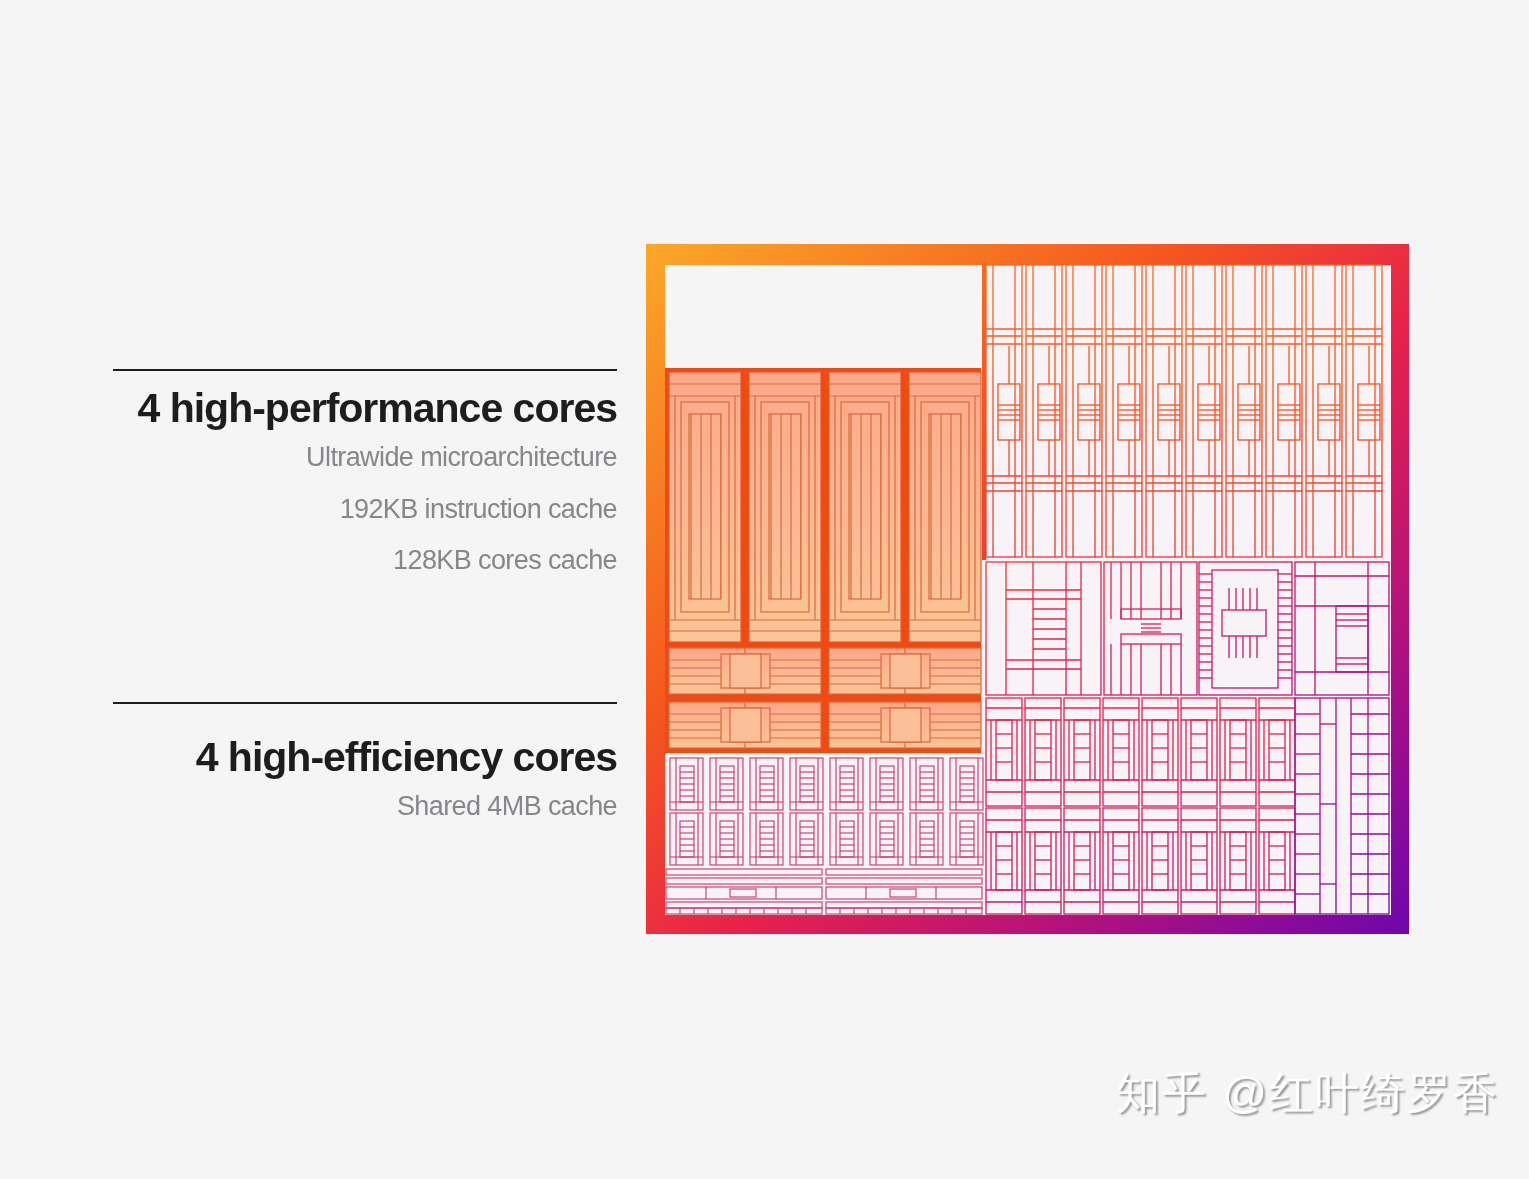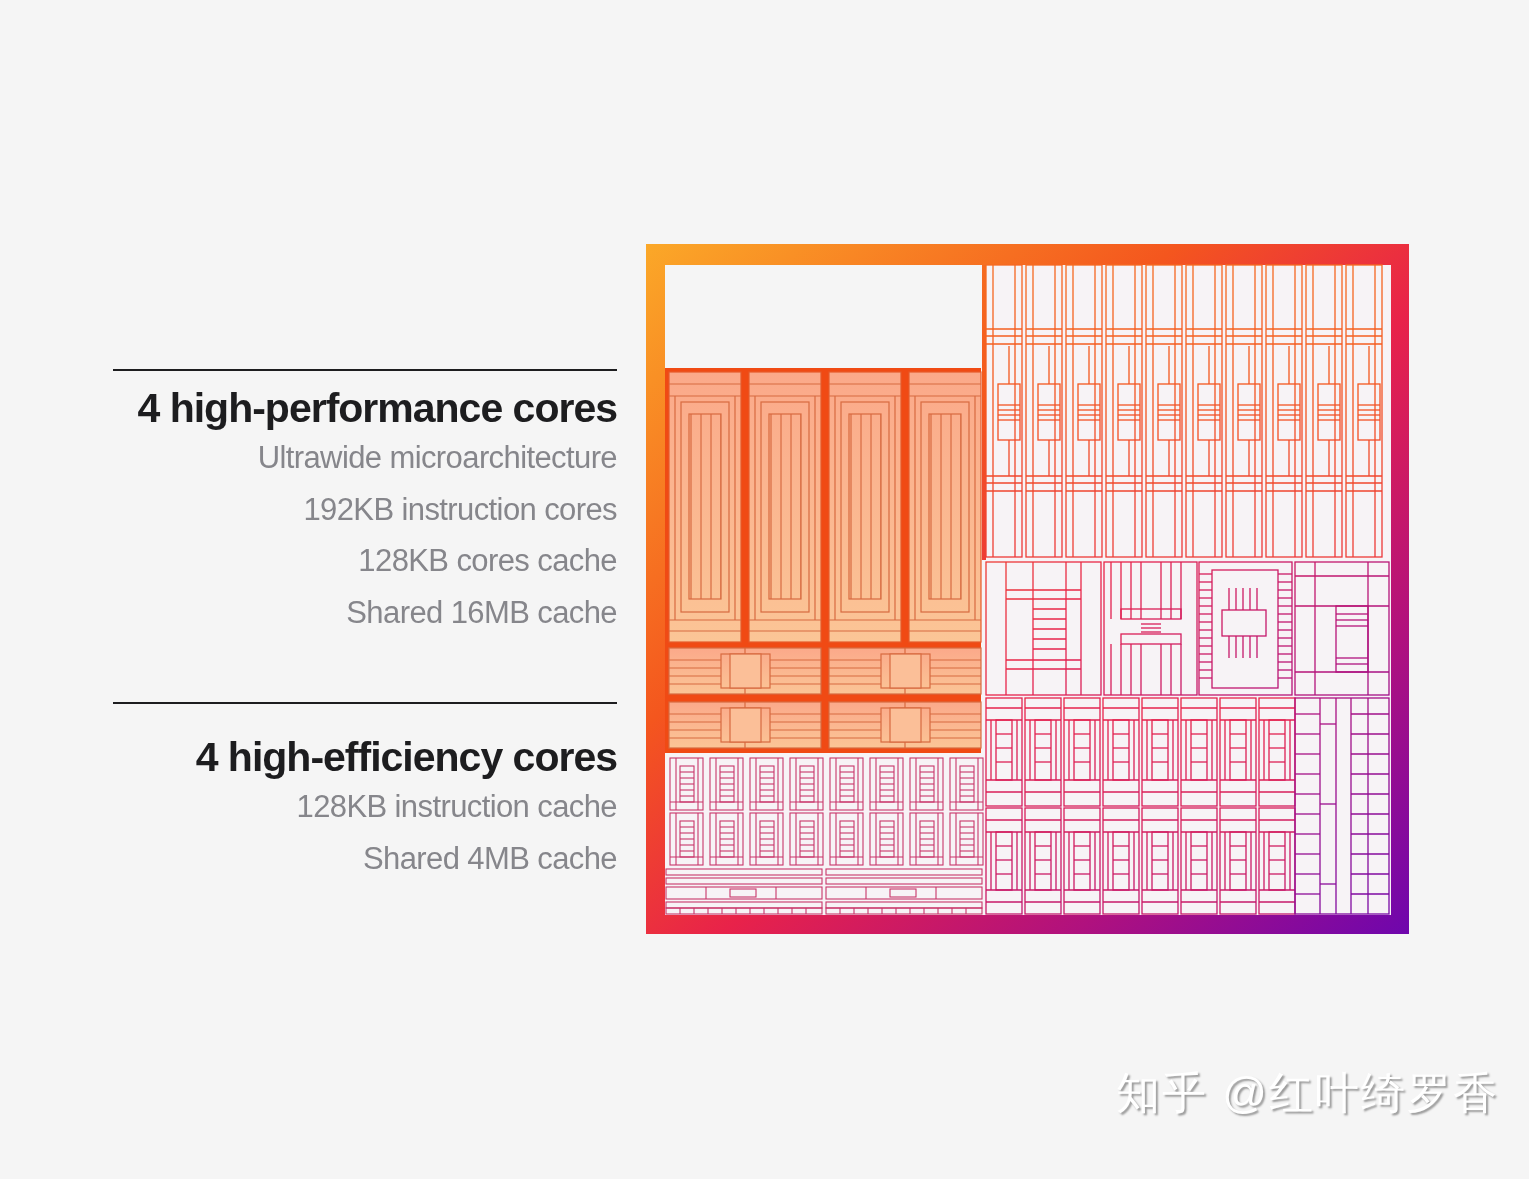--- a/index.html
+++ b/index.html
@@ -1,43 +1,41 @@
 <!DOCTYPE html>
 <html><head>
 <meta charset="utf-8">
 <style>
   html, body { margin:0; padding:0; }
   body { width:1529px; height:1179px; background:#f5f5f5; position:relative; overflow:hidden; font-family:"Liberation Sans", sans-serif; }
   .spec { position:absolute; left:113px; width:504px;text-align:right; }
   .rule { height:2px; background:#1d1d1f; width:504px; }
   .spec h2 { margin:0; font-family:"Liberation Sans", sans-serif; font-weight:700; font-size:41px; letter-spacing:-1px; color:#1d1d1f; line-height:48px; white-space:nowrap; }
-  .spec .line { font-size:31px; color:#86868b; line-height:51.5px; letter-spacing:-0.6px; white-space:nowrap; }
+  .spec .line { font-size:27px; color:#86868b; line-height:51.5px; letter-spacing:-0.6px; white-space:nowrap; }
   #perf { top:369px; }
   #perf h2 { margin-top:13px; }
   #eff { top:702px; }
   #eff h2 { margin-top:29px; }
   .chip { position:absolute; left:646px; top:244px; width:763px; height:690px; }
   .watermark { position:absolute; left:1116px; top:1064px; font-size:44px; color:#ffffff; text-shadow:2px 2px 2px #9a9a9a; letter-spacing:2px; font-family:Liberation Sans, sans-serif; white-space:nowrap; }
 </style>
 </head>
 <body>
 
 <div class="spec" id="perf">
   <div class="rule"></div>
   <h2>4 high-performance cores</h2>
   <div class="line">Ultrawide microarchitecture</div>
-  <div class="line">192KB instruction cores</div>
+  <div class="line">192KB instruction cache</div>
   <div class="line">128KB cores cache</div>
-  <div class="line">Shared 16MB cache</div>
 </div>
 
 <div class="spec" id="eff">
   <div class="rule"></div>
   <h2>4 high-efficiency cores</h2>
-  <div class="line">128KB instruction cache</div>
   <div class="line">Shared 4MB cache</div>
 </div>
 
 <svg class="chip" viewBox="0 0 763 690" xmlns="http://www.w3.org/2000/svg">
   <defs>
     <linearGradient id="g" x1="0" y1="0" x2="1" y2="1">
       <stop offset="0" stop-color="#fba828"></stop>
       <stop offset="0.35" stop-color="#f4561e"></stop>
       <stop offset="0.55" stop-color="#e8224a"></stop>
       <stop offset="0.78" stop-color="#b0117e"></stop>

